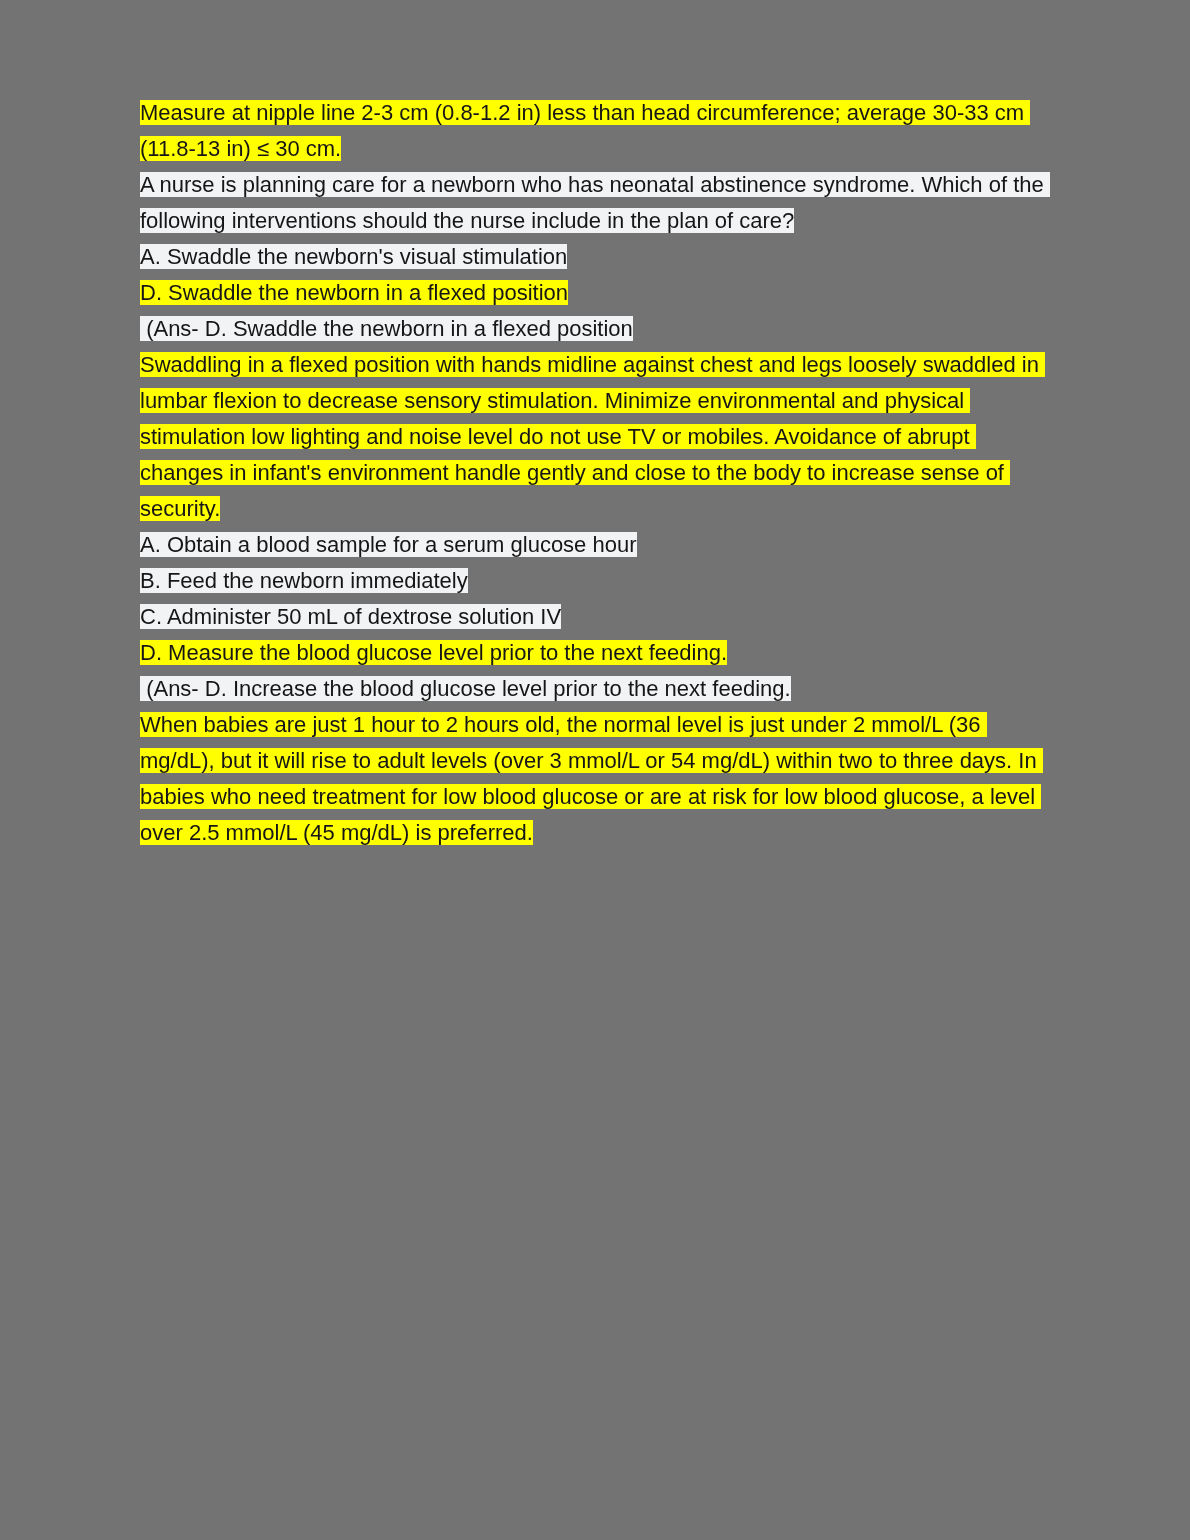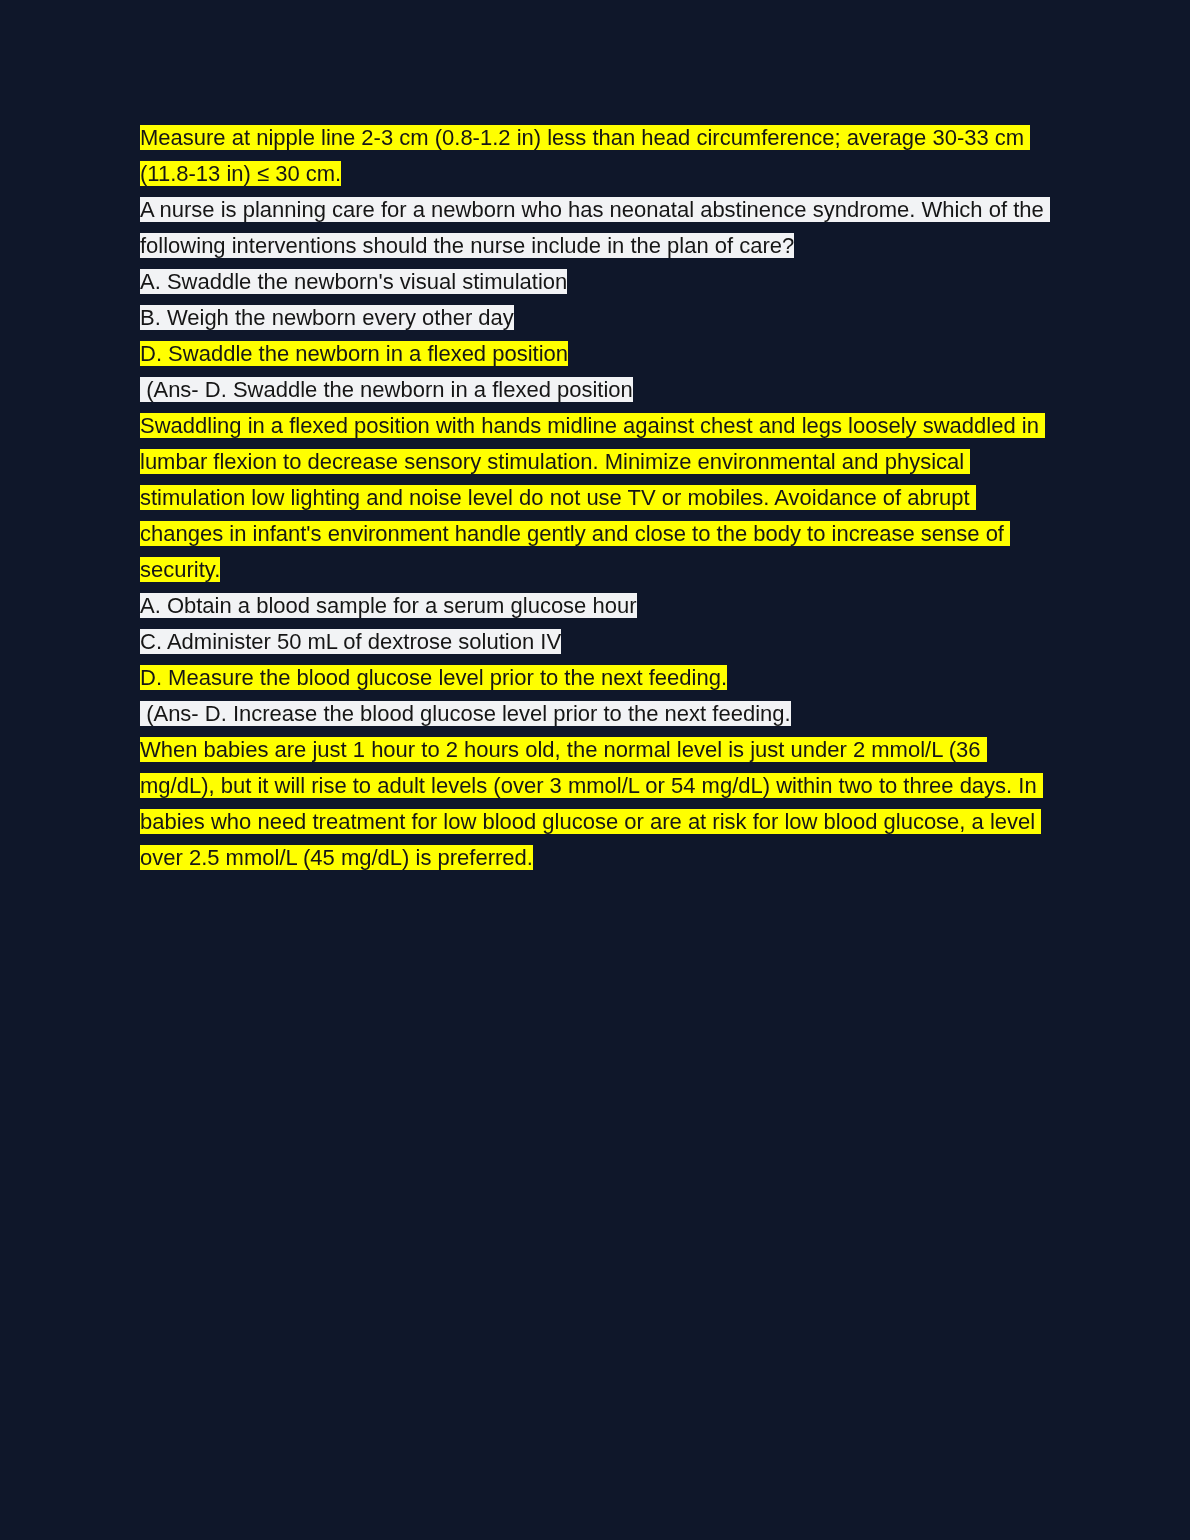--- a/index.html
+++ b/index.html
@@ -4,23 +4,23 @@
 <style>
   html, body {
     margin: 0;
     padding: 0;
     background: #ffffff;
   }
   .page {
     position: relative;
     width: 1190px;
     height: 1540px;
-    background: #0f172a;
+    background: #737373;
     box-sizing: border-box;
-    padding: 120px 138px 0 140px;
+    padding: 95px 138px 0 140px;
     font-family: "Liberation Sans", sans-serif;
     font-size: 22px;
     line-height: 36px;
     color: #161616;
     overflow: hidden;
   }
   .block {
   }
   .block:first-child {
     margin-top: 0;
@@ -49,38 +49,38 @@
 
   <div class="block">
     <span class="hl g">A nurse is planning care for a newborn who has neonatal abstinence syndrome. Which of the following interventions should the nurse include in the plan of care?</span>
   </div>
 
   <div class="block">
     <div class="line">
       <span class="hl g">A. Swaddle the newborn's visual stimulation</span>
     </div>
     <div class="line">
-      <span class="hl g">B. Weigh the newborn every other day</span>
-    </div>
-    <div class="line">
       <span class="hl y">D. Swaddle the newborn in a flexed position</span>
     </div>
     <div class="line">
       <span class="hl g"> (Ans- D. Swaddle the newborn in a flexed position</span>
     </div>
   </div>
 
   <div class="block">
     <span class="hl y">Swaddling in a flexed position with hands midline against chest and legs loosely swaddled in lumbar flexion to decrease sensory stimulation. Minimize environmental and physical stimulation low lighting and noise level do not use TV or mobiles. Avoidance of abrupt changes in infant's environment handle gently and close to the body to increase sense of security.</span>
   </div>
 
 
   <div class="block">
     <div class="line">
       <span class="hl g">A. Obtain a blood sample for a serum glucose hour</span>
+    </div>
+    <div class="line">
+      <span class="hl g">B. Feed the newborn immediately</span>
     </div>
     <div class="line">
       <span class="hl g">C. Administer 50 mL of dextrose solution IV</span>
     </div>
     <div class="line">
       <span class="hl y">D. Measure the blood glucose level prior to the next feeding.</span>
     </div>
     <div class="line">
       <span class="hl g"> (Ans- D. Increase the blood glucose level prior to the next feeding.</span>
     </div>

